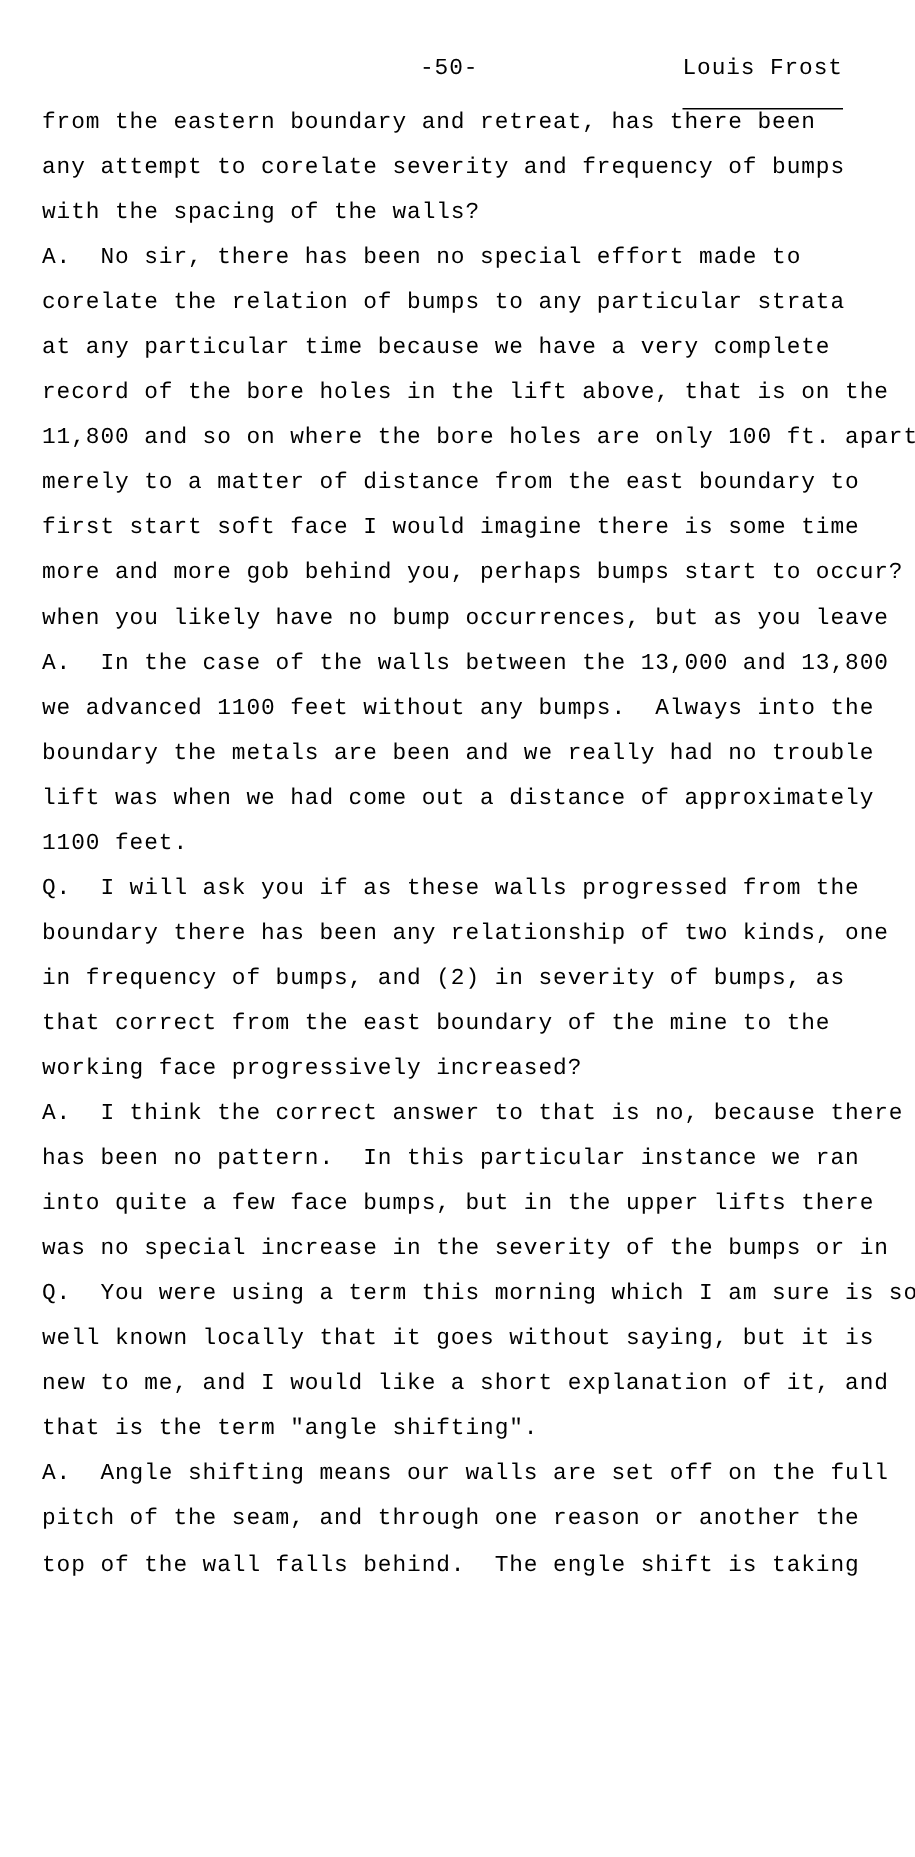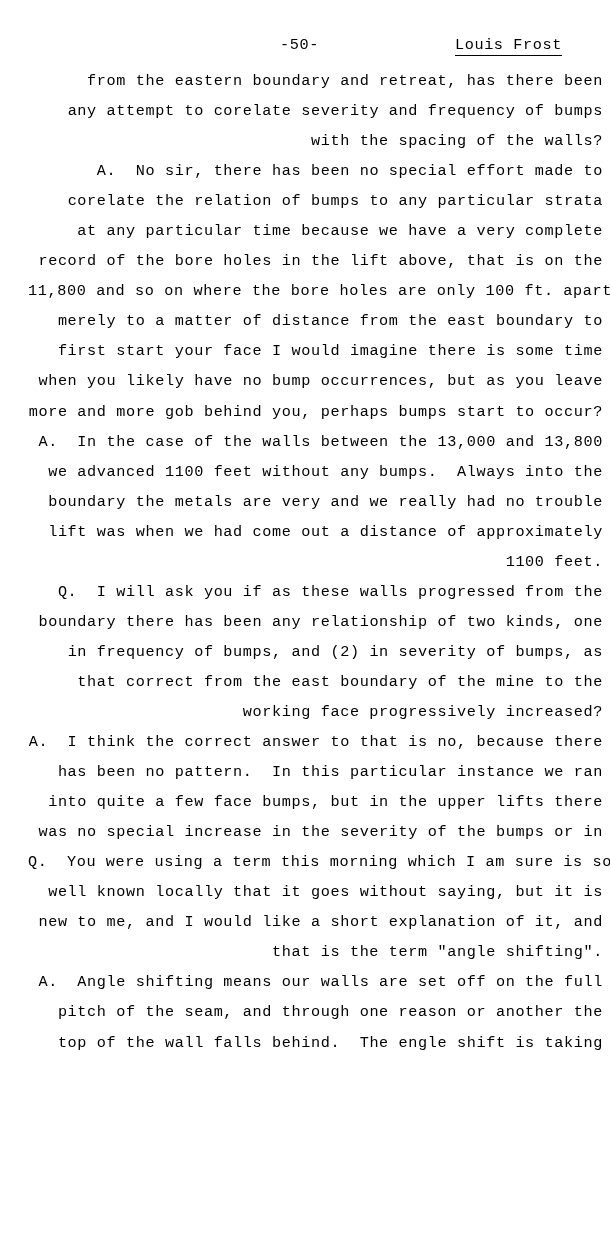--- a/index.html
+++ b/index.html
@@ -43,30 +43,29 @@
     white-space: pre;
   }
   .deponent-name {
     position: absolute;
     left: 419px;
     top: 0;
     font-size: 15.2px;
     letter-spacing: 0.6px;
     white-space: pre;
     border-bottom: 1.4px solid #000;
-    padding-bottom: 1px;
+    padding-bottom: 18px;
   }
 
   
   .transcript {
     position: absolute;
     left: 28px;
     top: 66px;
     width: 575px;
-    text-align: right;
   }
   .line {
     height: 30.05px;
     line-height: 30.05px;
     font-size: 15.2px;
     letter-spacing: 0.62px;
     white-space: pre;
   }
 </style>
 </head>
@@ -82,26 +81,26 @@
   <div class="transcript">
       <div class="line">from the eastern boundary and retreat, has there been</div>
       <div class="line">any attempt to corelate severity and frequency of bumps</div>
       <div class="line">with the spacing of the walls?</div>
       <div class="line">A.  No sir, there has been no special effort made to</div>
       <div class="line">corelate the relation of bumps to any particular strata</div>
       <div class="line">at any particular time because we have a very complete</div>
       <div class="line">record of the bore holes in the lift above, that is on the</div>
       <div class="line">11,800 and so on where the bore holes are only 100 ft. apart.</div>
       <div class="line">merely to a matter of distance from the east boundary to</div>
-      <div class="line">first start your face I would imagine there is some time</div>
+      <div class="line">first start soft face I would imagine there is some time</div>
+      <div class="line">more and more gob behind you, perhaps bumps start to occur?</div>
       <div class="line">when you likely have no bump occurrences, but as you leave</div>
-      <div class="line">more and more gob behind you, perhaps bumps start to occur?</div>
       <div class="line">A.  In the case of the walls between the 13,000 and 13,800</div>
       <div class="line">we advanced 1100 feet without any bumps.  Always into the</div>
-      <div class="line">boundary the metals are very and we really had no trouble</div>
+      <div class="line">boundary the metals are been and we really had no trouble</div>
       <div class="line">lift was when we had come out a distance of approximately</div>
       <div class="line">1100 feet.</div>
       <div class="line">Q.  I will ask you if as these walls progressed from the</div>
       <div class="line">boundary there has been any relationship of two kinds, one</div>
       <div class="line">in frequency of bumps, and (2) in severity of bumps, as</div>
       <div class="line">that correct from the east boundary of the mine to the</div>
       <div class="line">working face progressively increased?</div>
       <div class="line">A.  I think the correct answer to that is no, because there</div>
       <div class="line">has been no pattern.  In this particular instance we ran</div>
       <div class="line">into quite a few face bumps, but in the upper lifts there</div>

